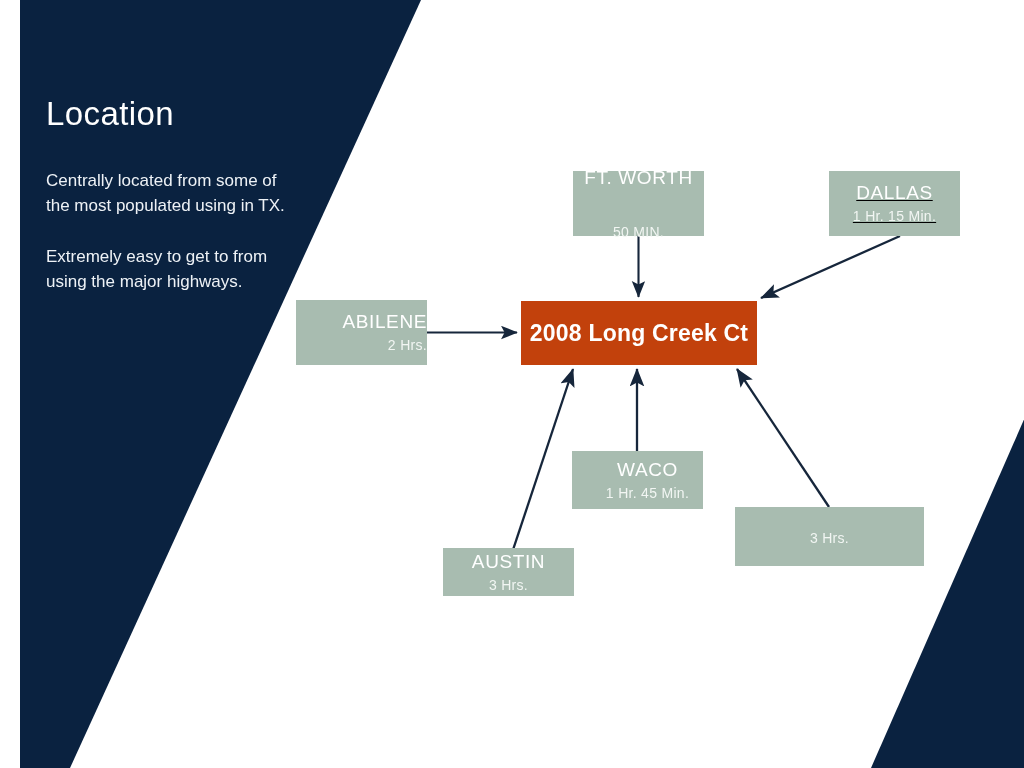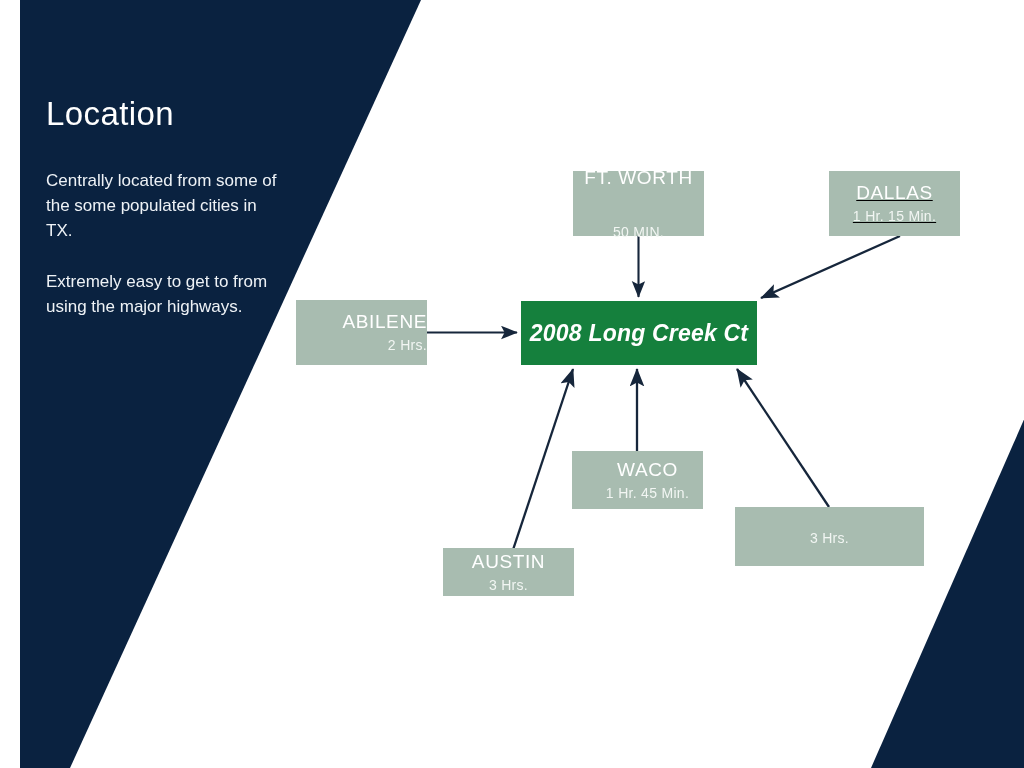--- a/index.html
+++ b/index.html
@@ -93,22 +93,21 @@
   .node-city .node-sub {
     color: #f2f6f3;
     font-size: 14px;
     font-weight: 400;
     letter-spacing: 0.3px;
     line-height: 1.2;
     margin-top: 4px;
     white-space: nowrap;
   }
   .node-center {
-    background: #15803d;
-    font-style: italic;
+    background: #c2410c;
   }
   .node-center .node-title {
     color: #ffffff;
     font-size: 23px;
     font-weight: 700;
     letter-spacing: 0.2px;
     white-space: nowrap;
   }
 
   
@@ -126,21 +125,21 @@
 <div id="slide">
 
   <svg id="bg-layer" viewBox="0 0 1024 768">
     <rect x="0" y="0" width="1024" height="768" fill="#ffffff"></rect>
     <polygon points="0,0 401,0 50,768 0,768" fill="#0a2240"></polygon>
     <polygon points="1024,374 1024,768 851,768" fill="#0a2240"></polygon>
   </svg>
 
   <div id="text-panel">
     <h1 id="page-title">Location</h1>
-    <p class="body-para">Centrally located from some of the some populated cities in TX.</p>
+    <p class="body-para">Centrally located from some of the most populated using in TX.</p>
     <p class="body-para">Extremely easy to get to from using the major highways.</p>
   </div>
 
   <div id="diagram">
 
     <svg id="edges" viewBox="0 0 1024 768">
       <defs>
         <marker id="arrowhead" markerWidth="9" markerHeight="9" refX="7.6" refY="3.2" orient="auto" markerUnits="strokeWidth">
           <path d="M0,0 L8,3.2 L0,6.4 L1.7,3.2 z" fill="#16263b"></path>
         </marker>

